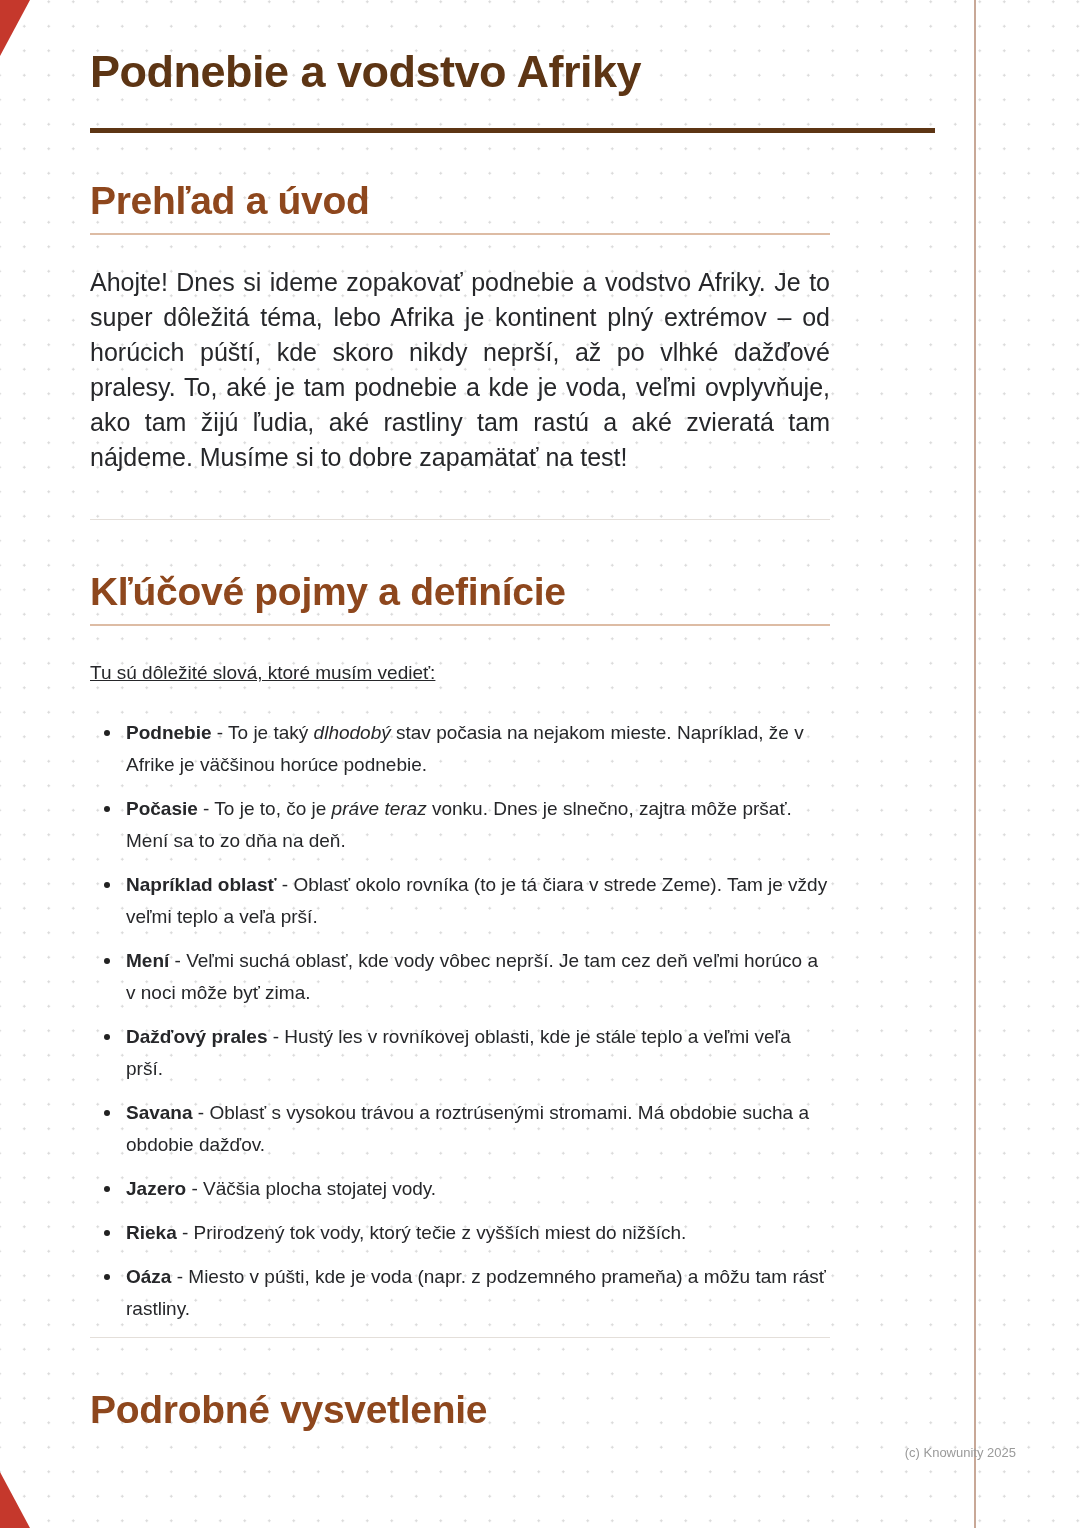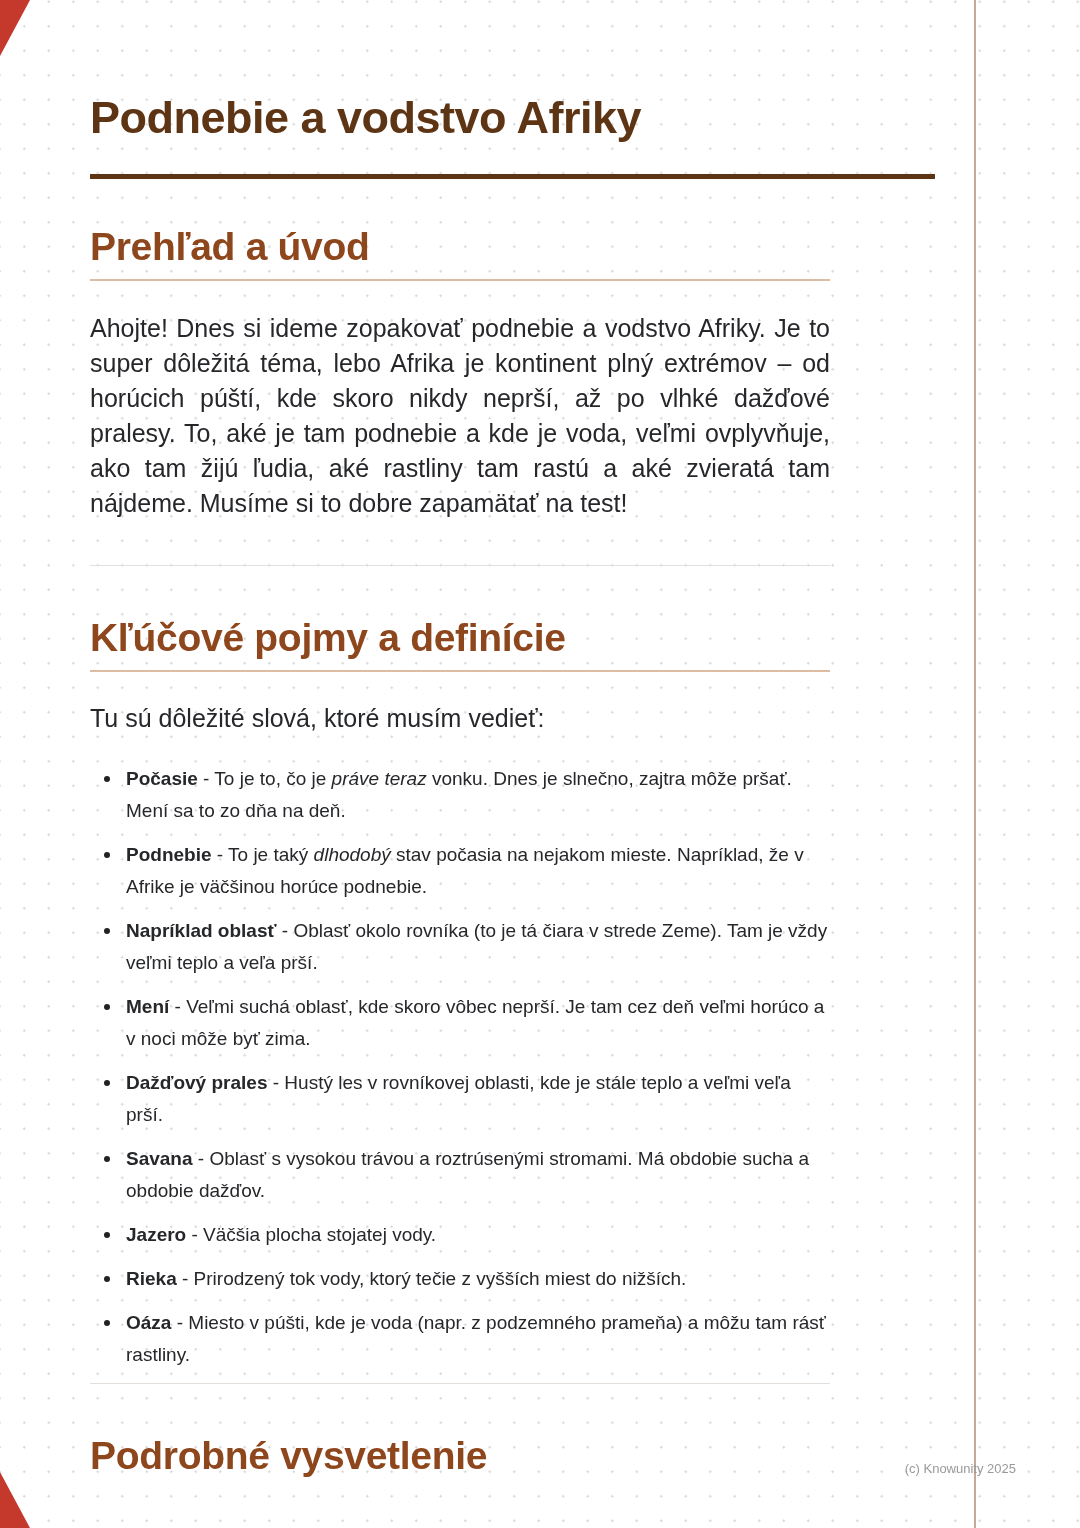--- a/index.html
+++ b/index.html
@@ -23,21 +23,21 @@
     background: #c8a897;
   }
   .corner-mark { position: absolute; left: 0; }
   .corner-mark.top { top: 0; }
   .corner-mark.bottom { bottom: 0; }
   .content {
     position: absolute;
     left: 90px;
     top: 0;
     width: 740px;
-    padding-top: 92px;
+    padding-top: 46px;
   }
   h1.page-title {
     font-size: 45px;
     line-height: 52px;
     font-weight: 800;
     color: #5d3514;
     letter-spacing: -0.5px;
     margin: 0 0 30px 0;
   }
   .title-rule {
@@ -69,23 +69,24 @@
     margin: 0 0 44px 0;
   }
   .divider {
     width: 100%;
     height: 1px;
     background: #e4dfda;
     border: none;
     margin: 12px 0 54px 0;
   }
   p.intro {
-    font-size: 25px;
+    font-size: 19px;
     line-height: 33px;
     margin: 0 0 28px 0;
+    text-decoration: underline;
   }
   ul.terms {
     list-style: none;
     margin: 0;
     padding: 0;
   }
   ul.terms li {
     position: relative;
     padding-left: 36px;
     font-size: 19px;
@@ -101,21 +102,21 @@
     width: 6px;
     height: 6px;
     border-radius: 50%;
     background: #222222;
   }
   .term { font-weight: 700; }
   ul.terms em { font-style: italic; }
   .watermark {
     position: absolute;
     right: 64px;
-    bottom: 52px;
+    bottom: 68px;
     font-size: 13px;
     color: #9a9a9a;
   }
 </style>
 </head>
 <body>
 
 <div class="margin-line"></div>
 
 <svg class="corner-mark top" width="30" height="56">
@@ -134,24 +135,24 @@
   <div class="heading-rule"></div>
   <p class="lead">Ahojte! Dnes si ideme zopakovať podnebie a vodstvo Afriky. Je to super dôležitá téma, lebo Afrika je kontinent plný extrémov – od horúcich púští, kde skoro nikdy neprší, až po vlhké dažďové pralesy. To, aké je tam podnebie a kde je voda, veľmi ovplyvňuje, ako tam žijú ľudia, aké rastliny tam rastú a aké zvieratá tam nájdeme. Musíme si to dobre zapamätať na test!</p>
 
   <div class="divider"></div>
 
   <h2 class="section-heading">Kľúčové pojmy a definície</h2>
   <div class="heading-rule"></div>
   <p class="intro">Tu sú dôležité slová, ktoré musím vedieť:</p>
 
   <ul class="terms">
+    <li><span class="term">Podnebie</span><span> - To je taký </span><em>dlhodobý</em><span> stav počasia na nejakom mieste. Napríklad, že v Afrike je väčšinou horúce podnebie.</span></li>
     <li><span class="term">Počasie</span><span> - To je to, čo je </span><em>práve teraz</em><span> vonku. Dnes je slnečno, zajtra môže pršať. Mení sa to zo dňa na deň.</span></li>
-    <li><span class="term">Podnebie</span><span> - To je taký </span><em>dlhodobý</em><span> stav počasia na nejakom mieste. Napríklad, že v Afrike je väčšinou horúce podnebie.</span></li>
     <li><span class="term">Napríklad oblasť</span><span> - Oblasť okolo rovníka (to je tá čiara v strede Zeme). Tam je vždy veľmi teplo a veľa prší.</span><em></em><span></span></li>
-    <li><span class="term">Mení</span><span> - Veľmi suchá oblasť, kde skoro vôbec neprší. Je tam cez deň veľmi horúco a v noci môže byť zima.</span><em></em><span></span></li>
+    <li><span class="term">Mení</span><span> - Veľmi suchá oblasť, kde vody vôbec neprší. Je tam cez deň veľmi horúco a v noci môže byť zima.</span><em></em><span></span></li>
     <li><span class="term">Dažďový prales</span><span> - Hustý les v rovníkovej oblasti, kde je stále teplo a veľmi veľa prší.</span><em></em><span></span></li>
     <li><span class="term">Savana</span><span> - Oblasť s vysokou trávou a roztrúsenými stromami. Má obdobie sucha a obdobie dažďov.</span><em></em><span></span></li>
     <li><span class="term">Jazero</span><span> - Väčšia plocha stojatej vody.</span><em></em><span></span></li>
     <li><span class="term">Rieka</span><span> - Prirodzený tok vody, ktorý tečie z vyšších miest do nižších.</span><em></em><span></span></li>
     <li><span class="term">Oáza</span><span> - Miesto v púšti, kde je voda (napr. z podzemného prameňa) a môžu tam rásť rastliny.</span><em></em><span></span></li>
   </ul>
 
   <div class="divider"></div>
 
   <h2 class="section-heading">Podrobné vysvetlenie</h2>

